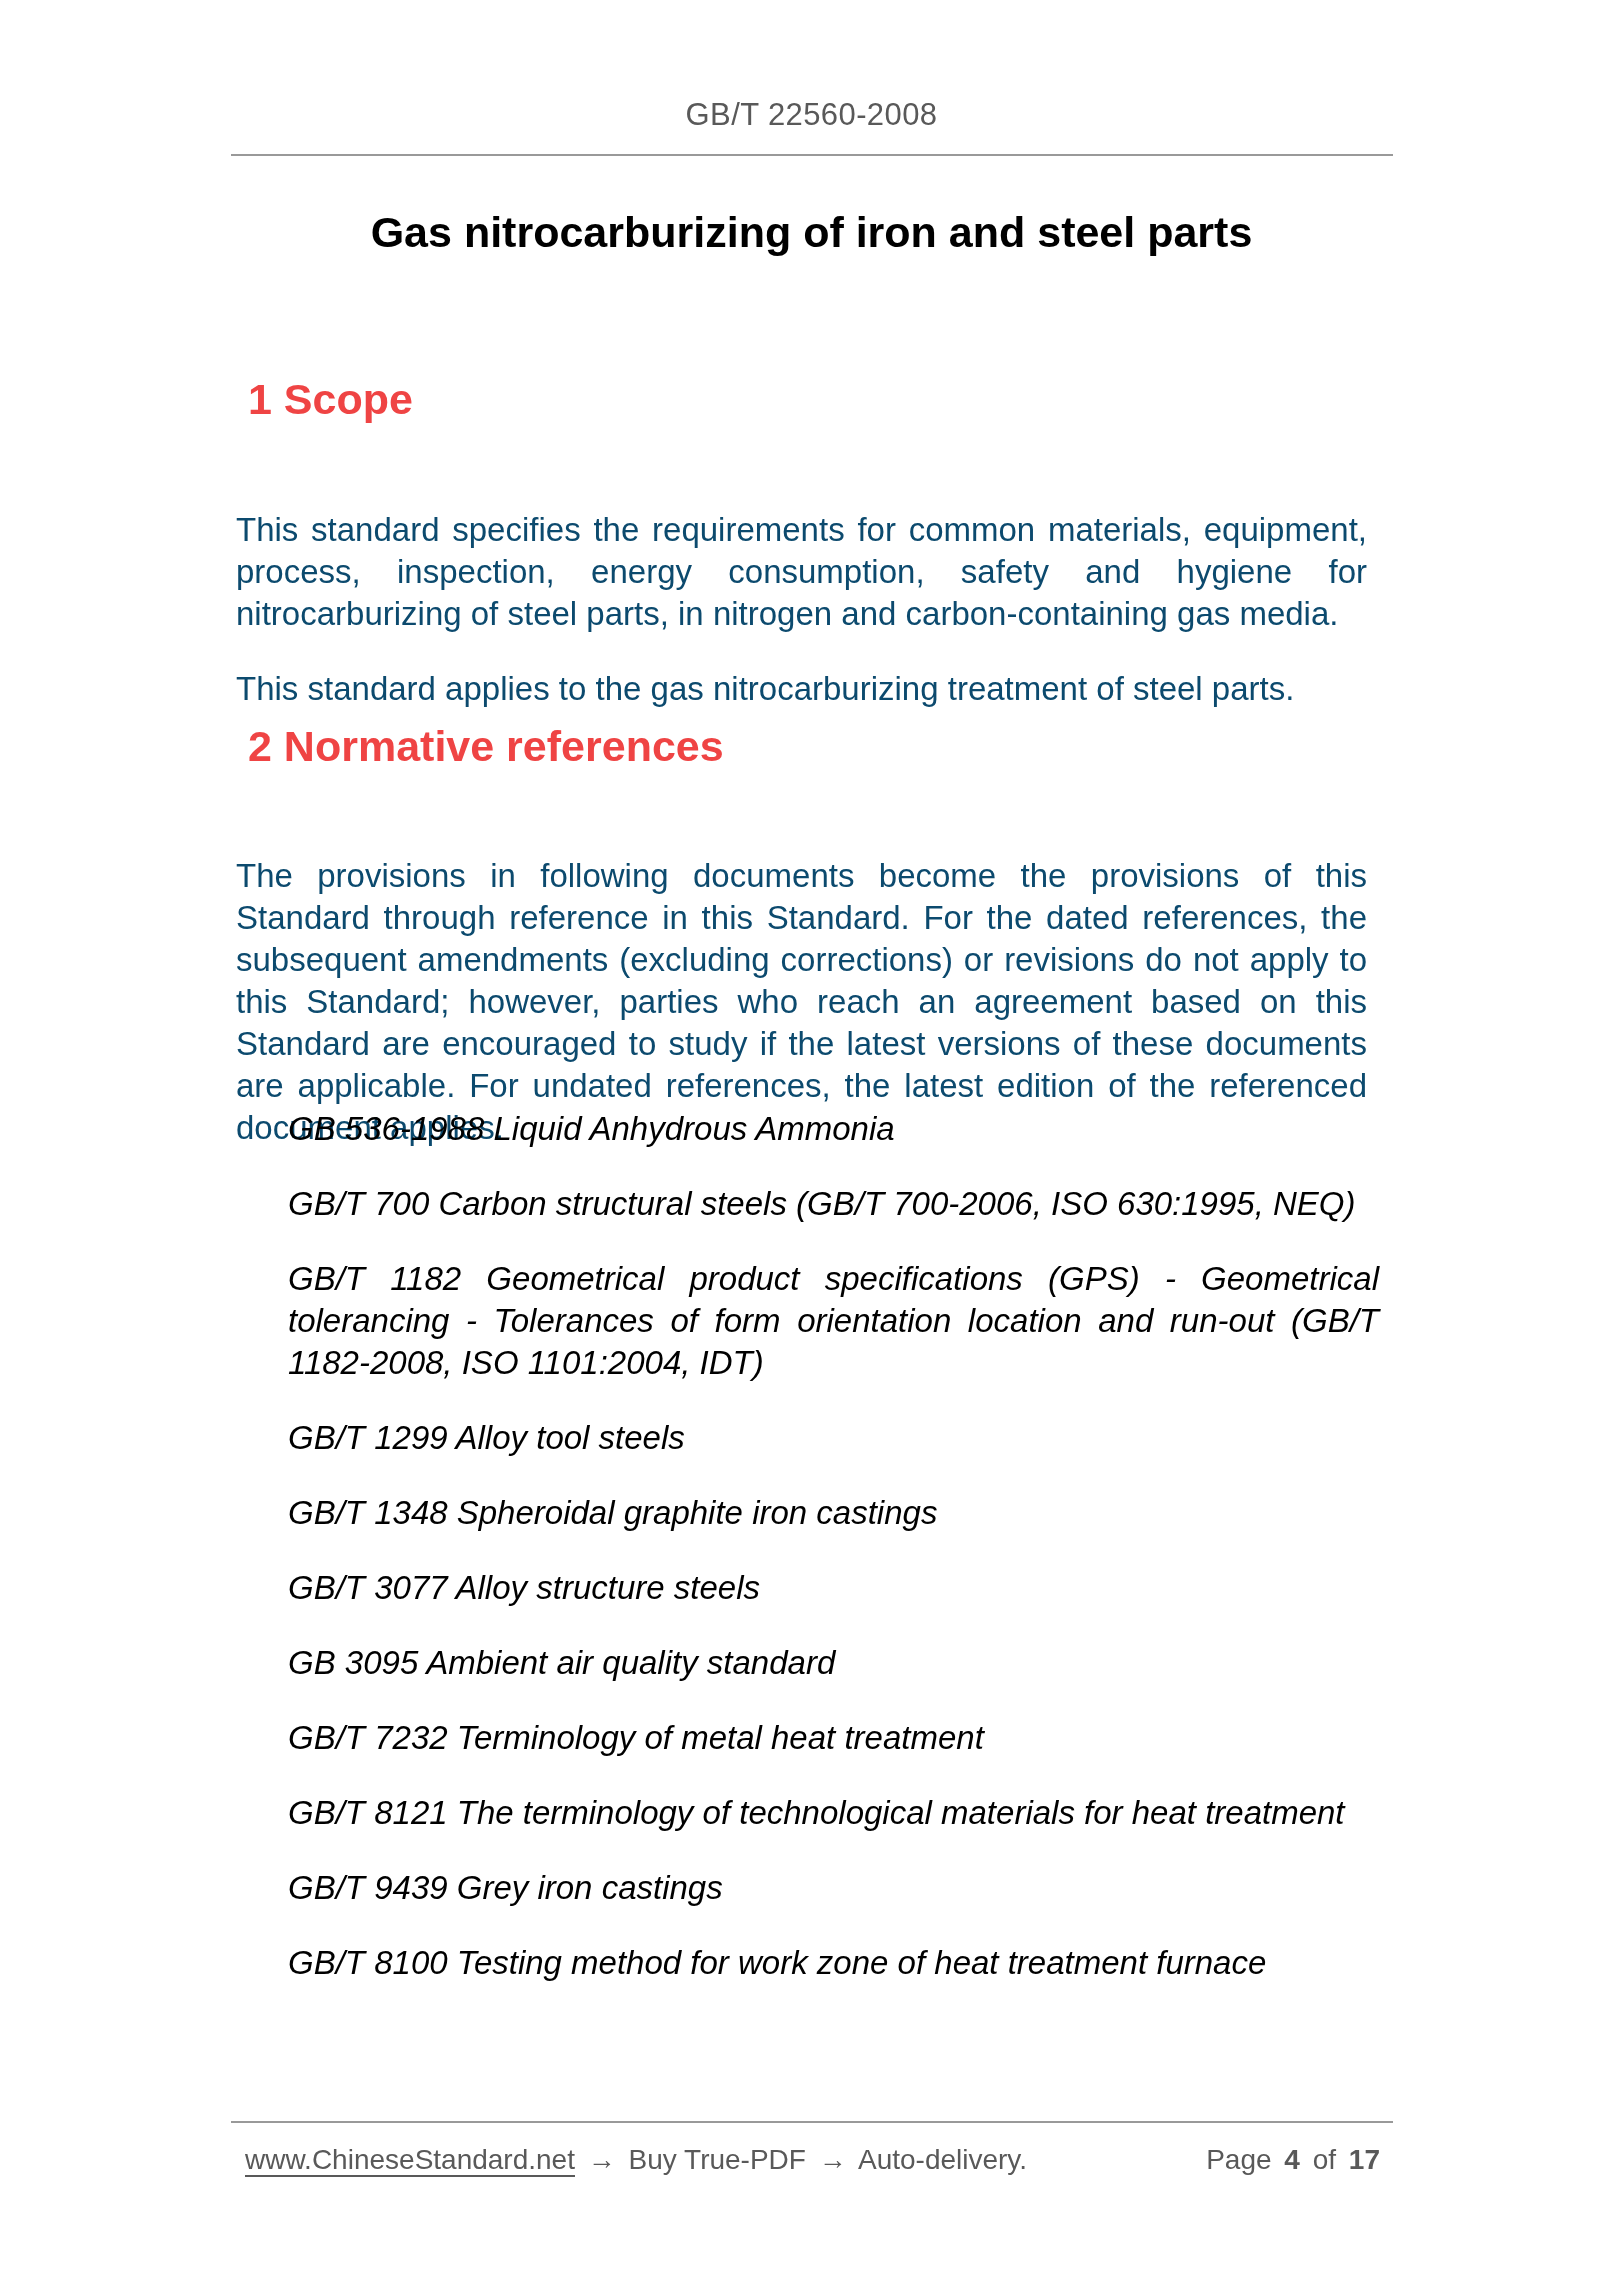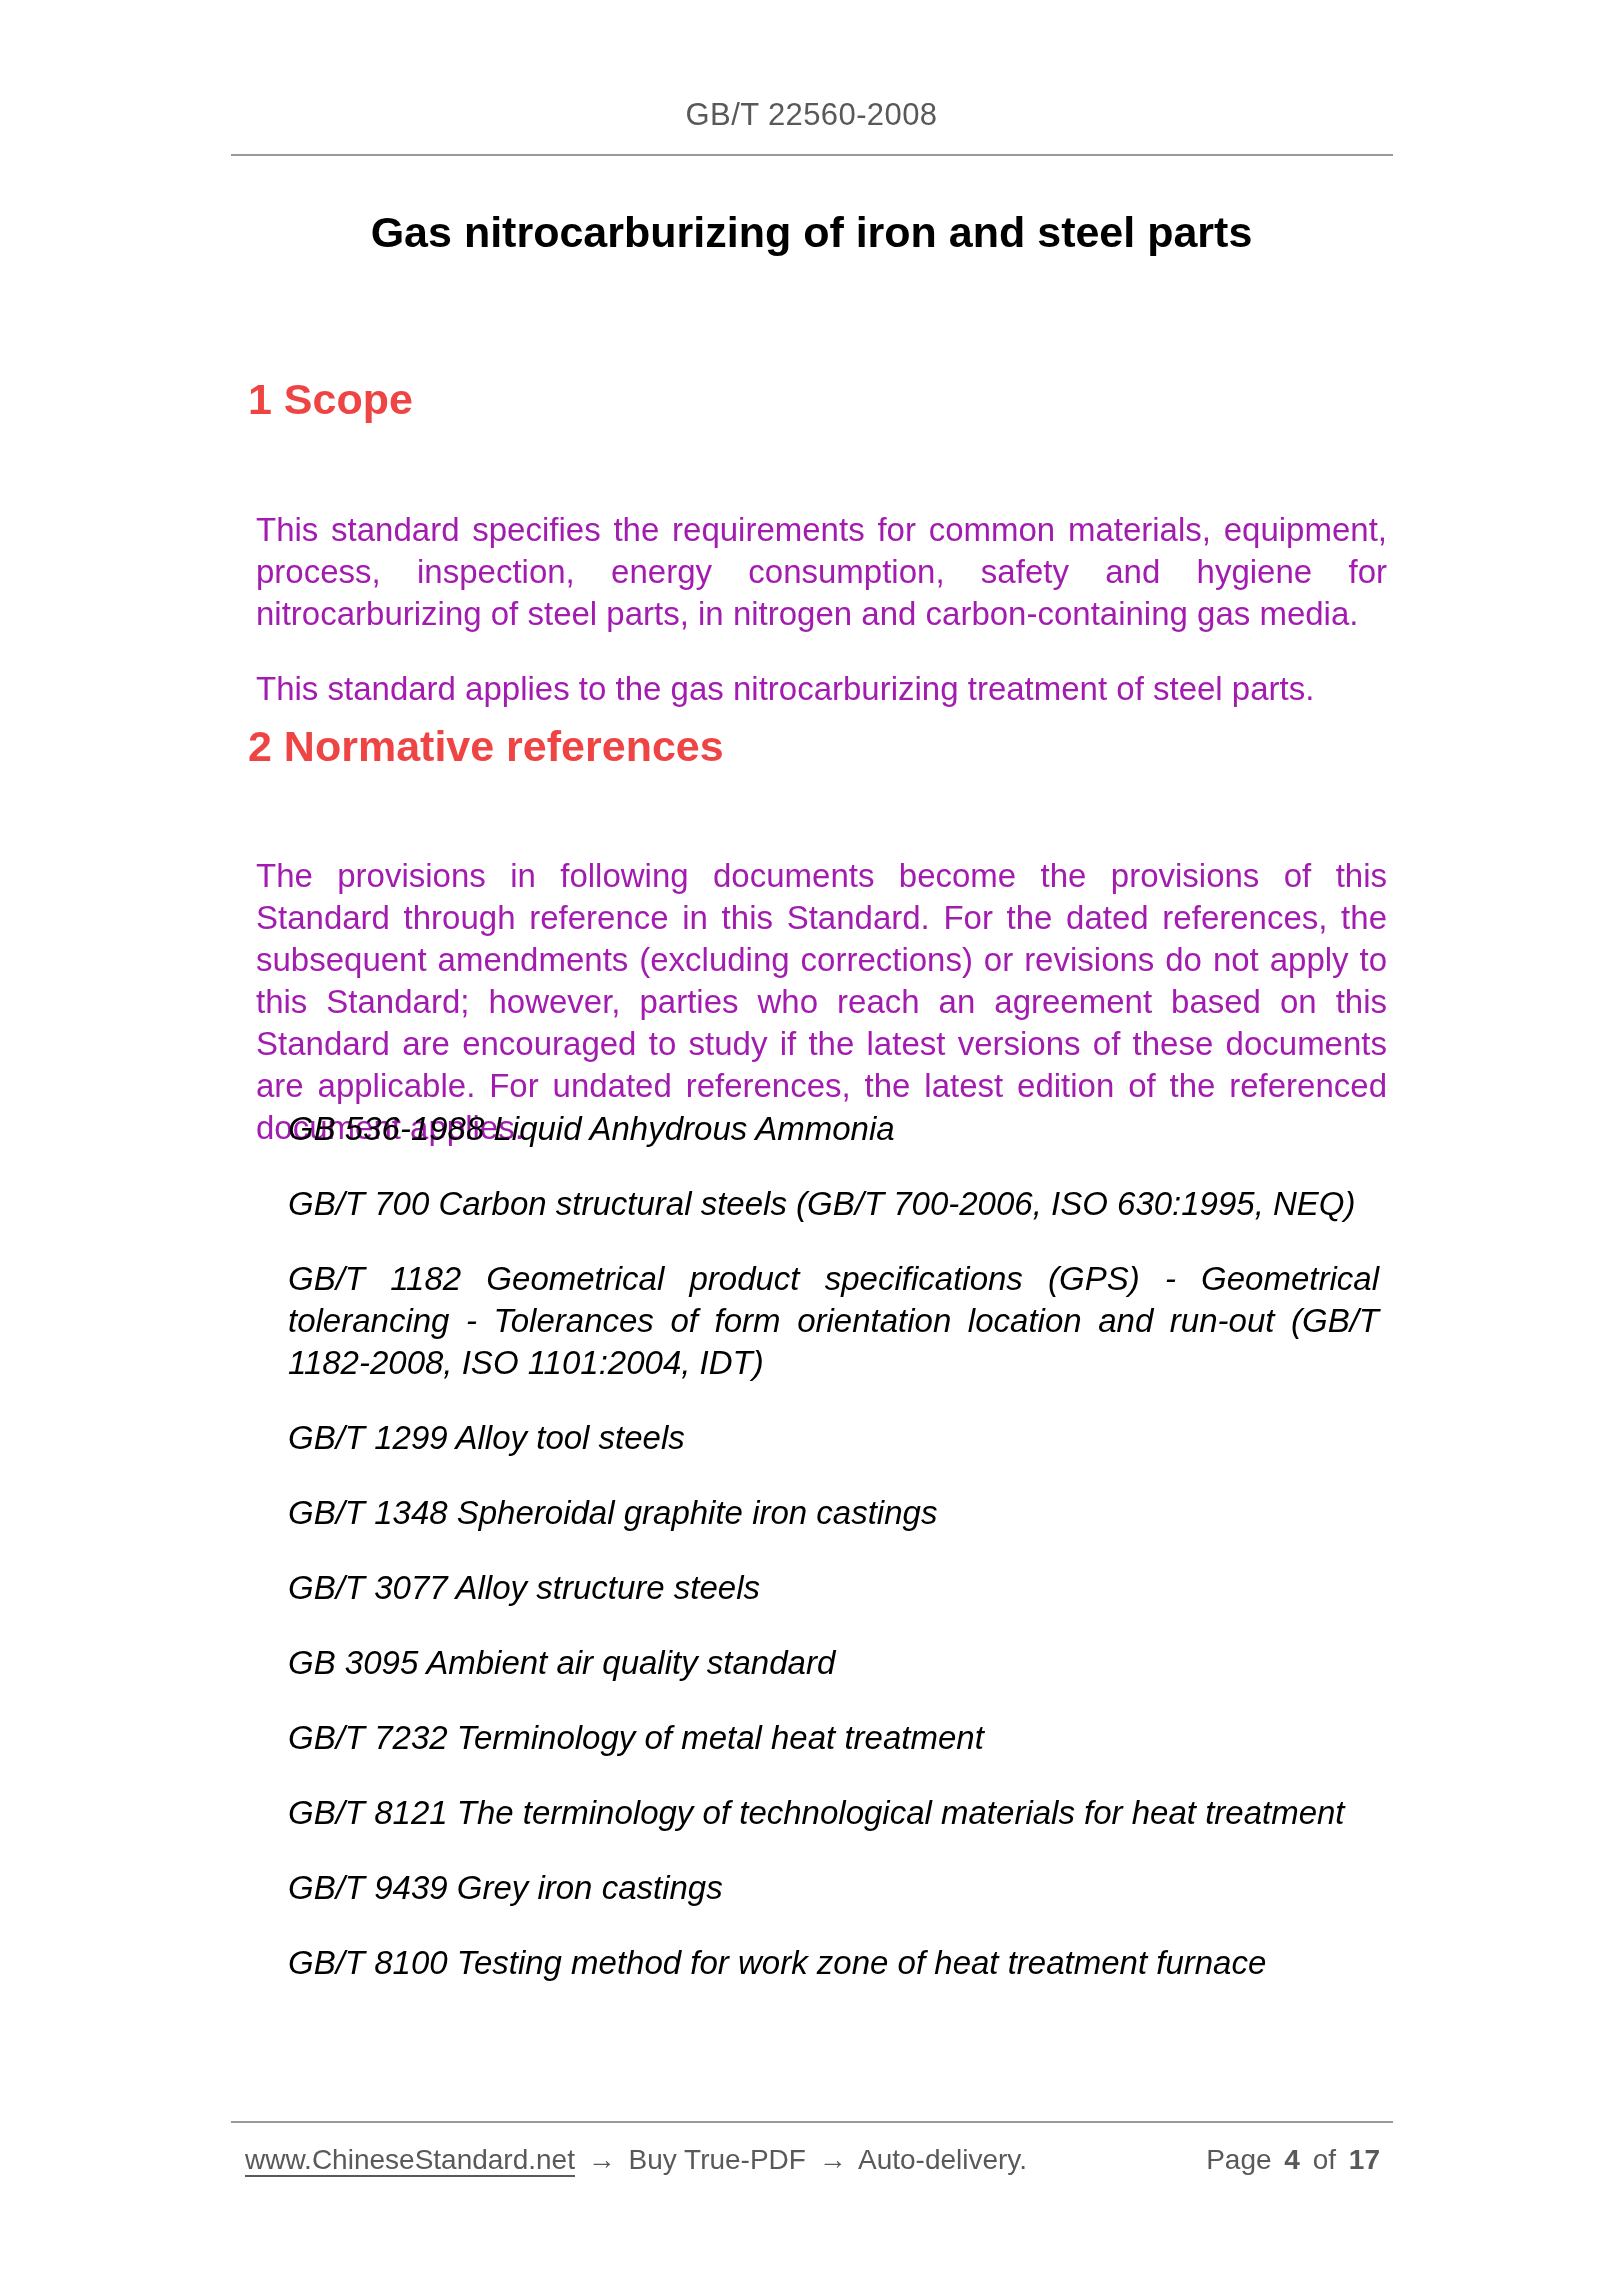--- a/index.html
+++ b/index.html
@@ -53,26 +53,26 @@
     font-size: 43px;
     line-height: 1;
     font-weight: bold;
     color: #ef4444;
     white-space: nowrap;
   }
   .heading-scope { top: 378px; }
   .heading-normative { top: 725px; }
   .body-text {
     position: absolute;
-    left: 256px;
+    left: 236px;
     width: 1131px;
     font-size: 33px;
     line-height: 42px;
     text-align: justify;
-    color: #a21caf;
+    color: #0c4a6e;
   }
   .para-scope-1 { top: 476px; }
   .para-scope-2 { top: 635px; text-align: left; }
   .para-normative { top: 822px; }
   .refs {
     position: absolute;
     top: 1108px;
     left: 248px;
     width: 1131px;
     font-style: italic;

